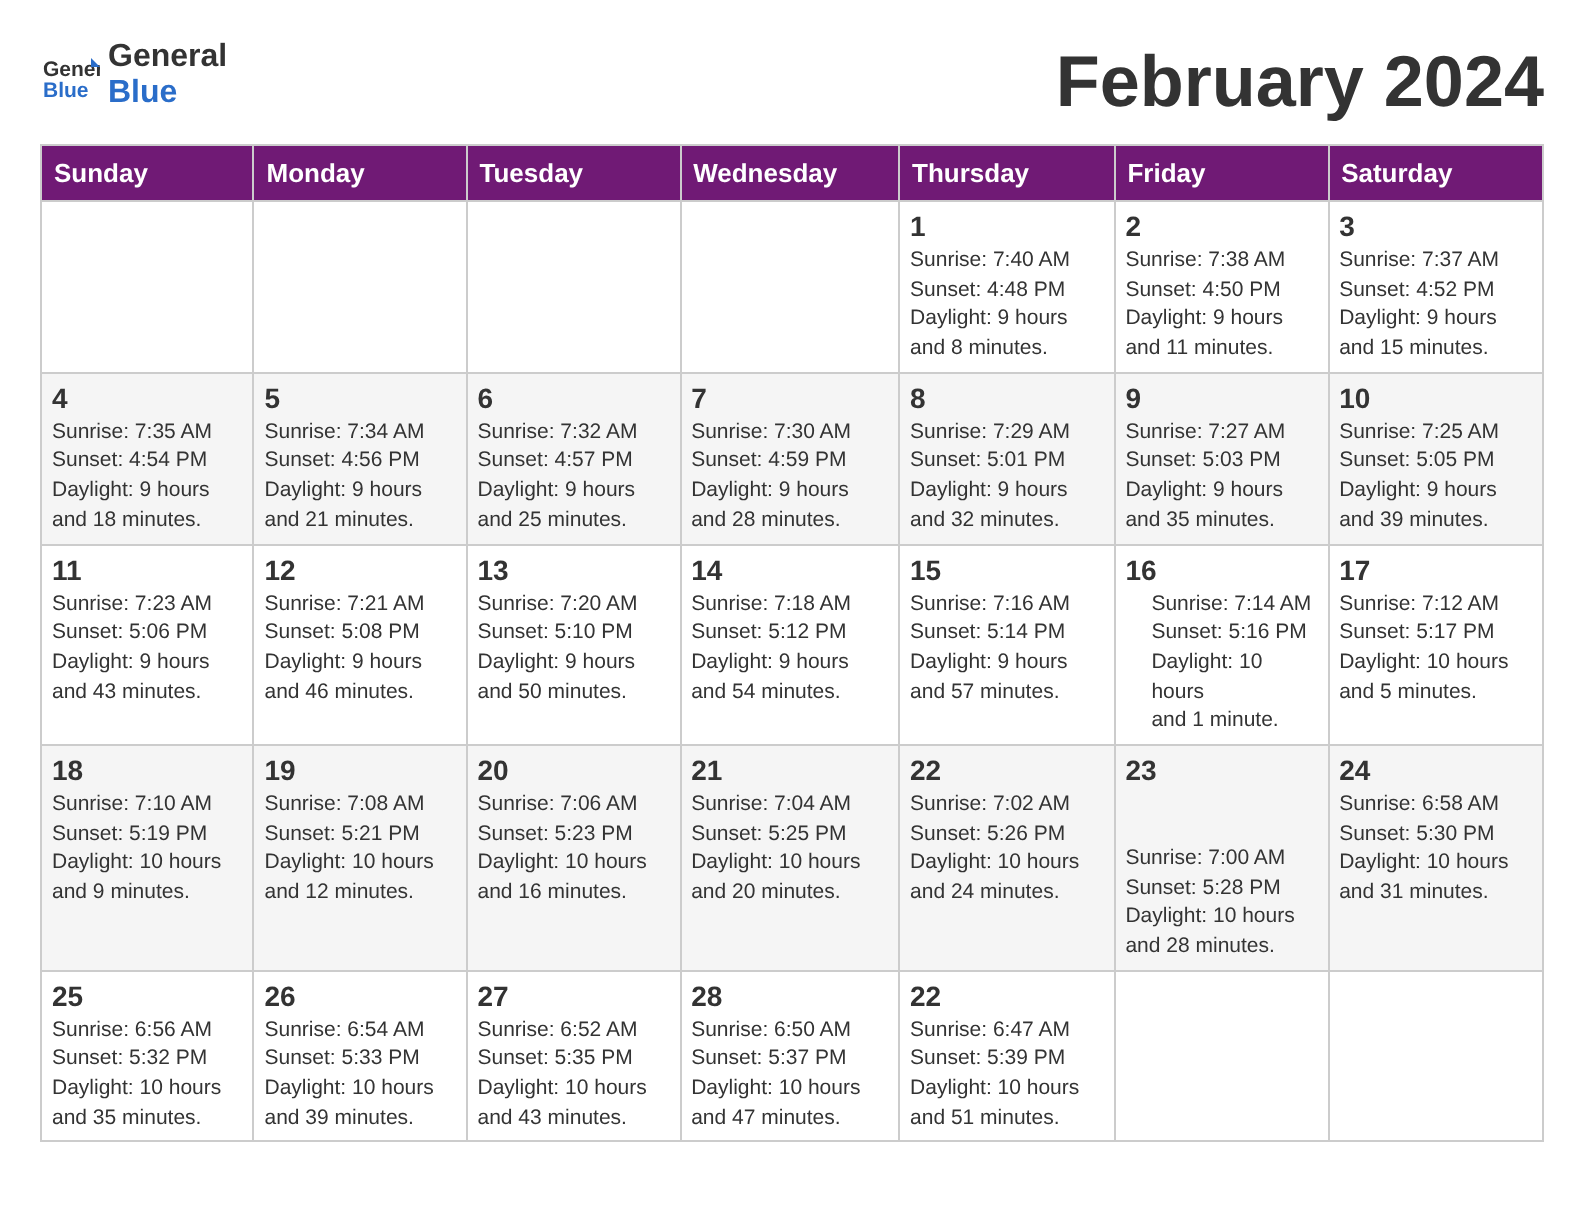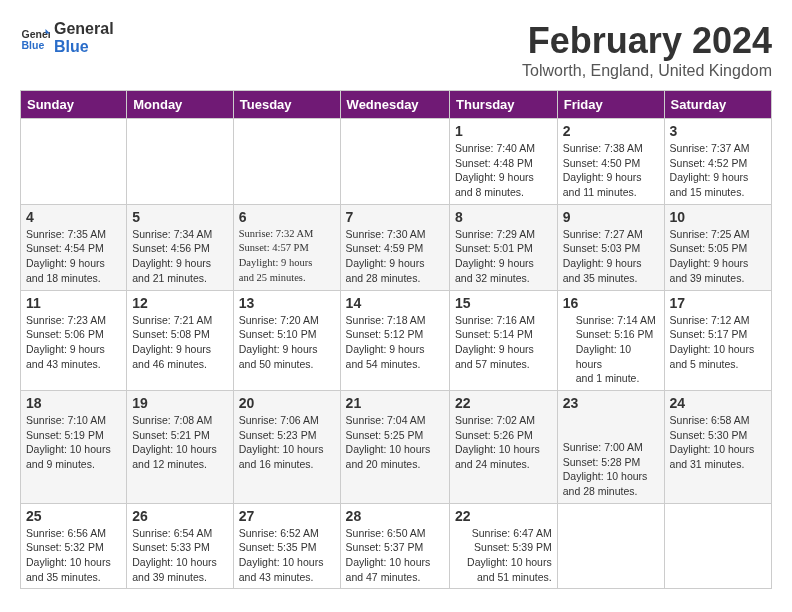--- a/index.html
+++ b/index.html
@@ -86,21 +86,20 @@
       <text x="2" y="34" font-size="14" font-weight="bold" fill="#2a6dc9">Blue</text>
       <polygon points="34,8 40,14 34,14" fill="#2a6dc9"></polygon>
     </svg>
     <div>
       <div style="font-size:16px;font-weight:bold;color:#333;">General</div>
       <div style="font-size:16px;font-weight:bold;color:#2a6dc9;">Blue</div>
     </div>
   </div>
   <div class="title-block">
     <div class="month-title">February 2024</div>
-    <div class="location">Tolworth, England, United Kingdom</div>
   </div>
 </div>
 
 <table>
   <thead>
     <tr id="header-row">
         <th>Sunday</th>
         <th>Monday</th>
         <th>Tuesday</th>
         <th>Wednesday</th>
@@ -147,21 +146,21 @@
         </td>
         <td>
           <span class="day-num">5</span>
           <div class="day-info" style="white-space: pre-line;">Sunrise: 7:34 AM
 Sunset: 4:56 PM
 Daylight: 9 hours
 and 21 minutes.</div>
         </td>
         <td>
           <span class="day-num">6</span>
-          <div class="day-info" style="white-space: pre-line; font-family: Liberation Serif, serif;">Sunrise: 7:32 AM
+          <div class="day-info" style="white-space: pre-line;">Sunrise: 7:32 AM
 Sunset: 4:57 PM
 Daylight: 9 hours
 and 25 minutes.</div>
         </td>
         <td>
           <span class="day-num">7</span>
           <div class="day-info" style="white-space: pre-line;">Sunrise: 7:30 AM
 Sunset: 4:59 PM
 Daylight: 9 hours
 and 28 minutes.</div>
@@ -314,21 +313,21 @@
         </td>
         <td>
           <span class="day-num">28</span>
           <div class="day-info" style="white-space: pre-line;">Sunrise: 6:50 AM
 Sunset: 5:37 PM
 Daylight: 10 hours
 and 47 minutes.</div>
         </td>
         <td>
           <span class="day-num">22</span>
-          <div class="day-info" style="white-space: pre-line; text-align: right;">Sunrise: 6:47 AM
+          <div class="day-info" style="white-space: pre-line;">Sunrise: 6:47 AM
 Sunset: 5:39 PM
 Daylight: 10 hours
 and 51 minutes.</div>
         </td>
         <td class="empty"></td>
         <td class="empty"></td>
       </tr>
     </tbody>
 </table>
 

